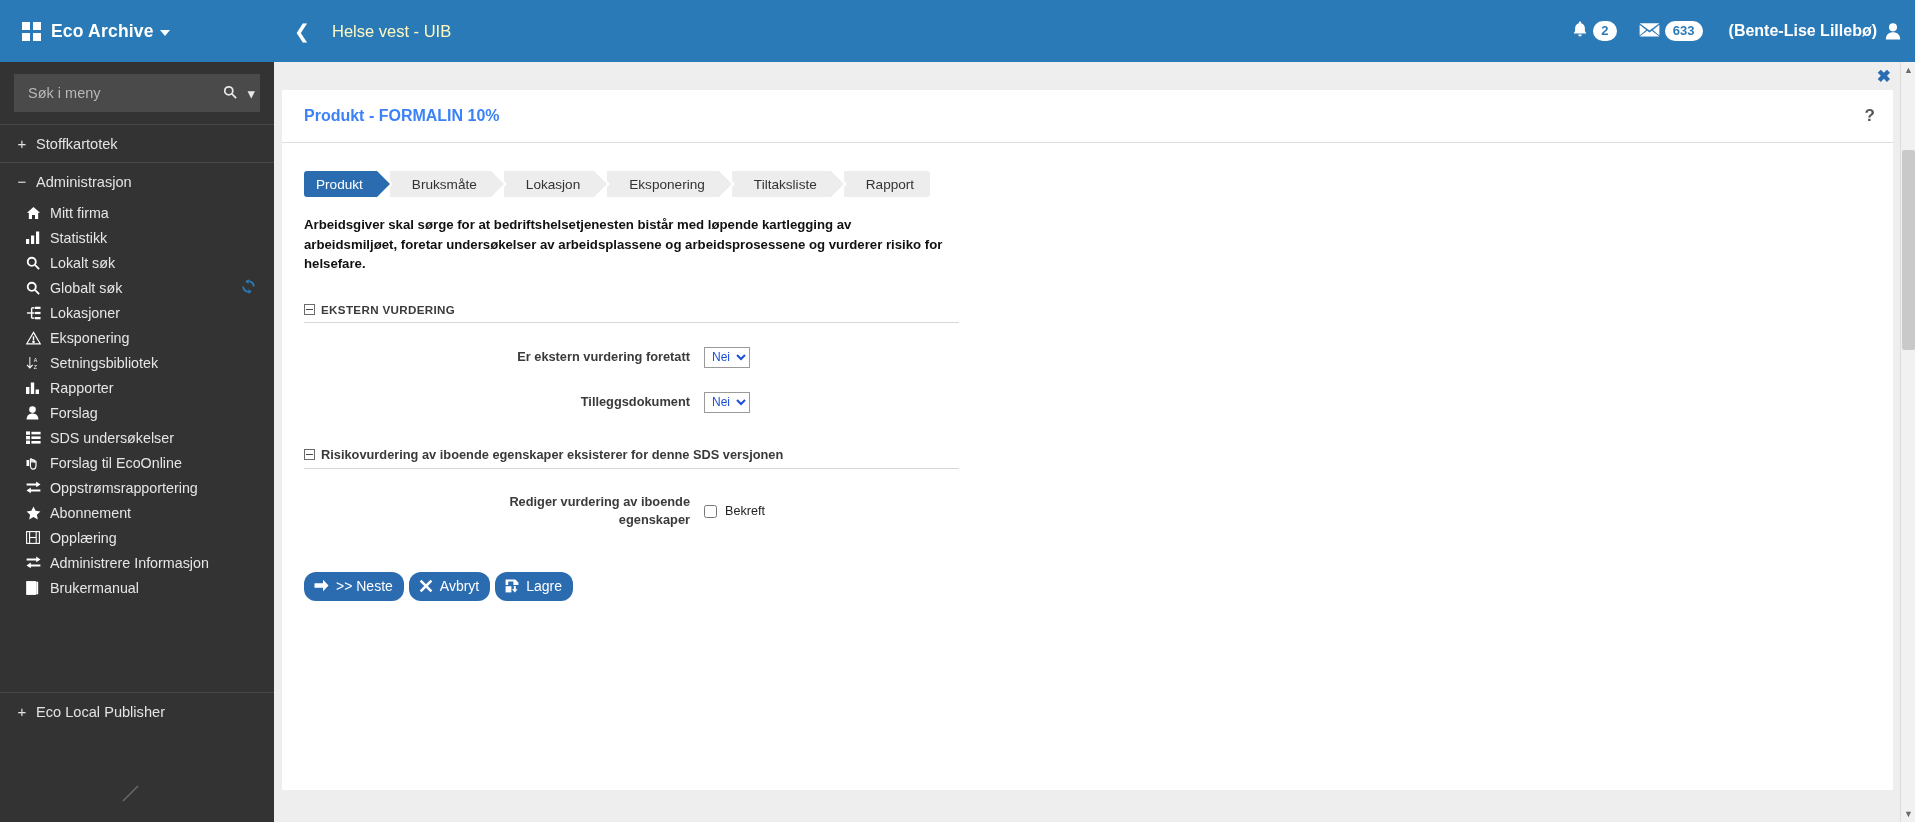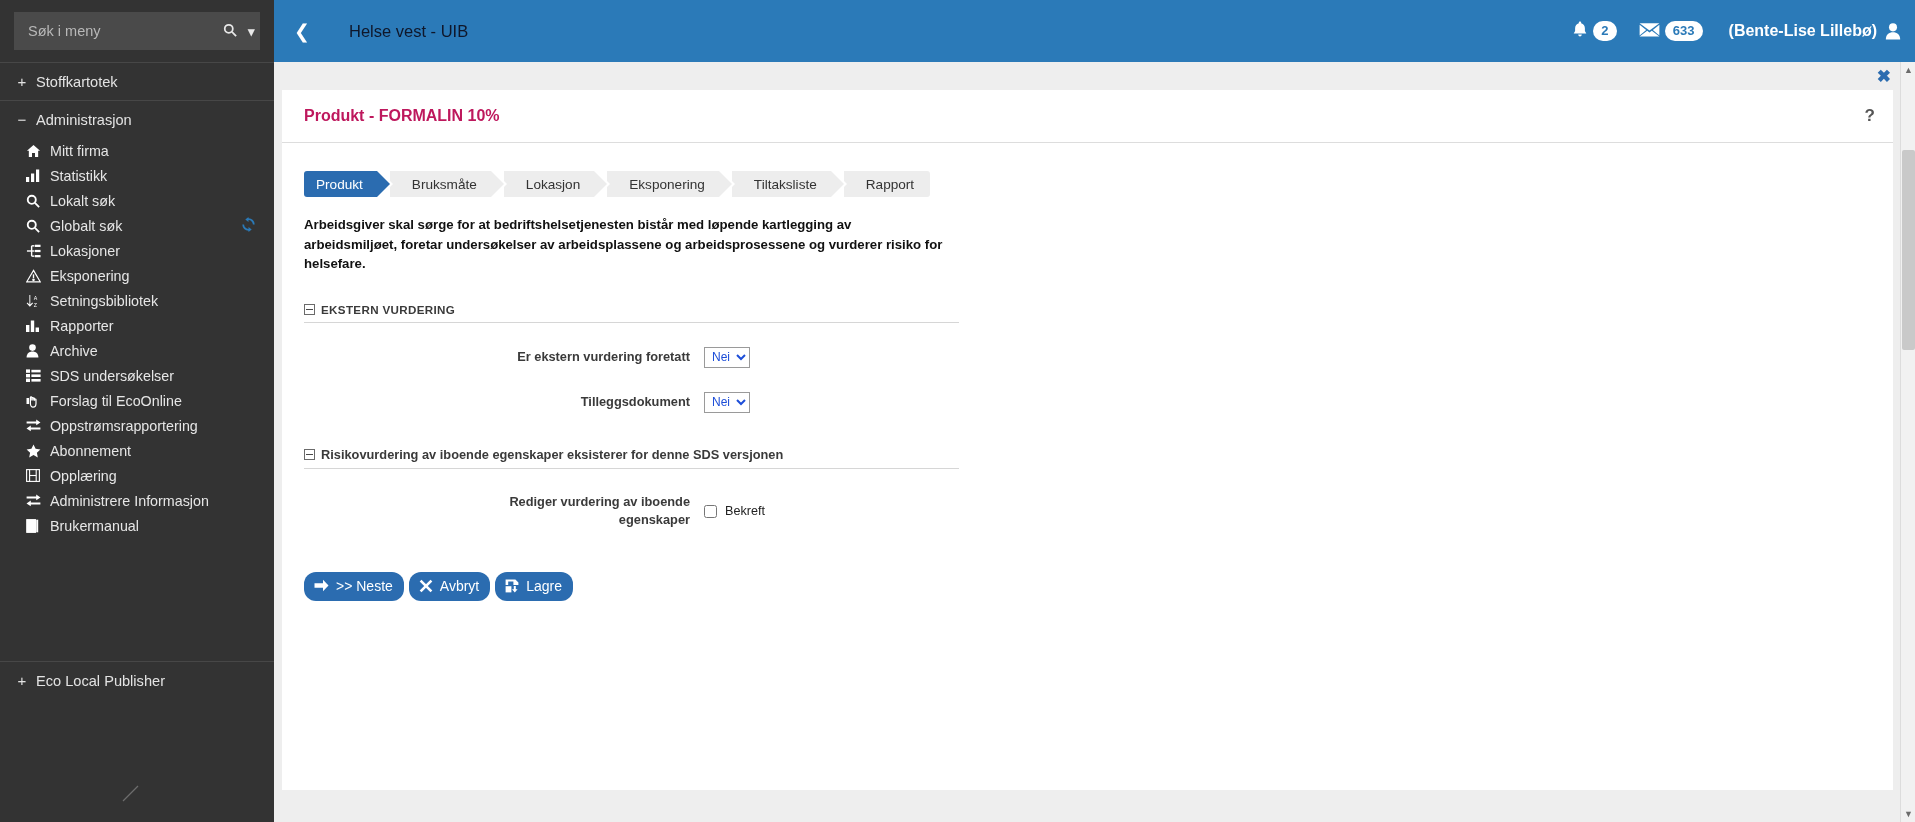--- a/index.html
+++ b/index.html
@@ -108,21 +108,21 @@
     height: 62px; min-height: 62px; background: #2b7ab8;
     display: flex; align-items: center;
     padding: 0 14px 0 10px;
     color: #ffffff;
   }
   .back-chev {
     width: 36px; text-align: center; font-size: 19px;
     cursor: pointer; color: #ffffff; line-height: 1;
   }
   .site-title {
-    font-size: 16.5px; color: #0f172a; margin-left: 29px;
+    font-size: 16.5px; color: #fef9c3; margin-left: 12px;
     font-weight: normal;
   }
   .topbar-right {
     margin-left: auto; display: flex; align-items: center; gap: 0;
   }
   .tb-item {
     display: flex; align-items: center; cursor: pointer;
     margin-left: 22px;
   }
   .badge {
@@ -154,21 +154,21 @@
     margin: 0 22px 0 8px;
     min-height: 700px;
     position: relative;
   }
   .panel-head {
     display: flex; align-items: center;
     padding: 16px 18px 16px 22px;
     border-bottom: 1px solid #dddddd;
   }
   .panel-title {
-    font-size: 16px; font-weight: bold; color: #be185d;
+    font-size: 16px; font-weight: bold; color: #3b82f6;
   }
   .help-q {
     margin-left: auto; font-size: 17px; font-weight: bold;
     color: #555555; cursor: pointer;
   }
 
   .panel-body { padding: 28px 22px 20px 22px; }
 
   
   .wizard { display: flex; align-items: stretch; height: 26px; margin-bottom: 18px; }
@@ -284,20 +284,30 @@
   .vscroll .arrow-up { top: 0; }
   .vscroll .arrow-dn { bottom: 0; }
 </style>
 </head>
 <body>
 
 <div class="app">
 
   <div class="sidebar">
 
+    <div class="brand-bar">
+      <span class="brand-grid">
+        <i></i>
+          <i></i>
+          <i></i>
+          <i></i>
+      </span>
+      <span class="brand-text">Eco Archive</span>
+      <span class="brand-caret"></span>
+    </div>
 
     <div class="search-wrap">
       <div class="search-box">
         <input type="text" placeholder="Søk i meny" style="">
         <span class="s-ico">
           <svg width="14" height="14" viewBox="0 0 16 16" fill="none" stroke="currentColor" stroke-width="2">
             <circle cx="6.6" cy="6.6" r="4.6"></circle>
               <line x1="10.2" y1="10.2" x2="15" y2="15"></line>
           </svg>
         </span>
@@ -414,21 +424,21 @@
       <span>Rapporter</span>
     </div>
 
     <div class="mitem">
       <span class="mi-ico">
         <svg width="13" height="14" viewBox="0 0 13 14" fill="currentColor">
           <circle cx="6.5" cy="3.6" r="3.3"></circle>
           <path d="M0.6 13.6 C0.6 9.6 3.2 7.6 6.5 7.6 C9.8 7.6 12.4 9.6 12.4 13.6 Z"></path>
         </svg>
       </span>
-      <span>Archive</span>
+      <span>Forslag</span>
     </div>
 
     <div class="mitem">
       <span class="mi-ico">
         <svg width="15" height="13" viewBox="0 0 15 13" fill="currentColor">
           <rect x="0" y="0.4" width="4" height="3.4"></rect>
             <rect x="5.4" y="0.8" width="9.2" height="2.6"></rect>
           <rect x="0" y="5" width="4" height="3.4"></rect>
             <rect x="5.4" y="5.4" width="9.2" height="2.6"></rect>
           <rect x="0" y="9.6" width="4" height="3.4"></rect>

